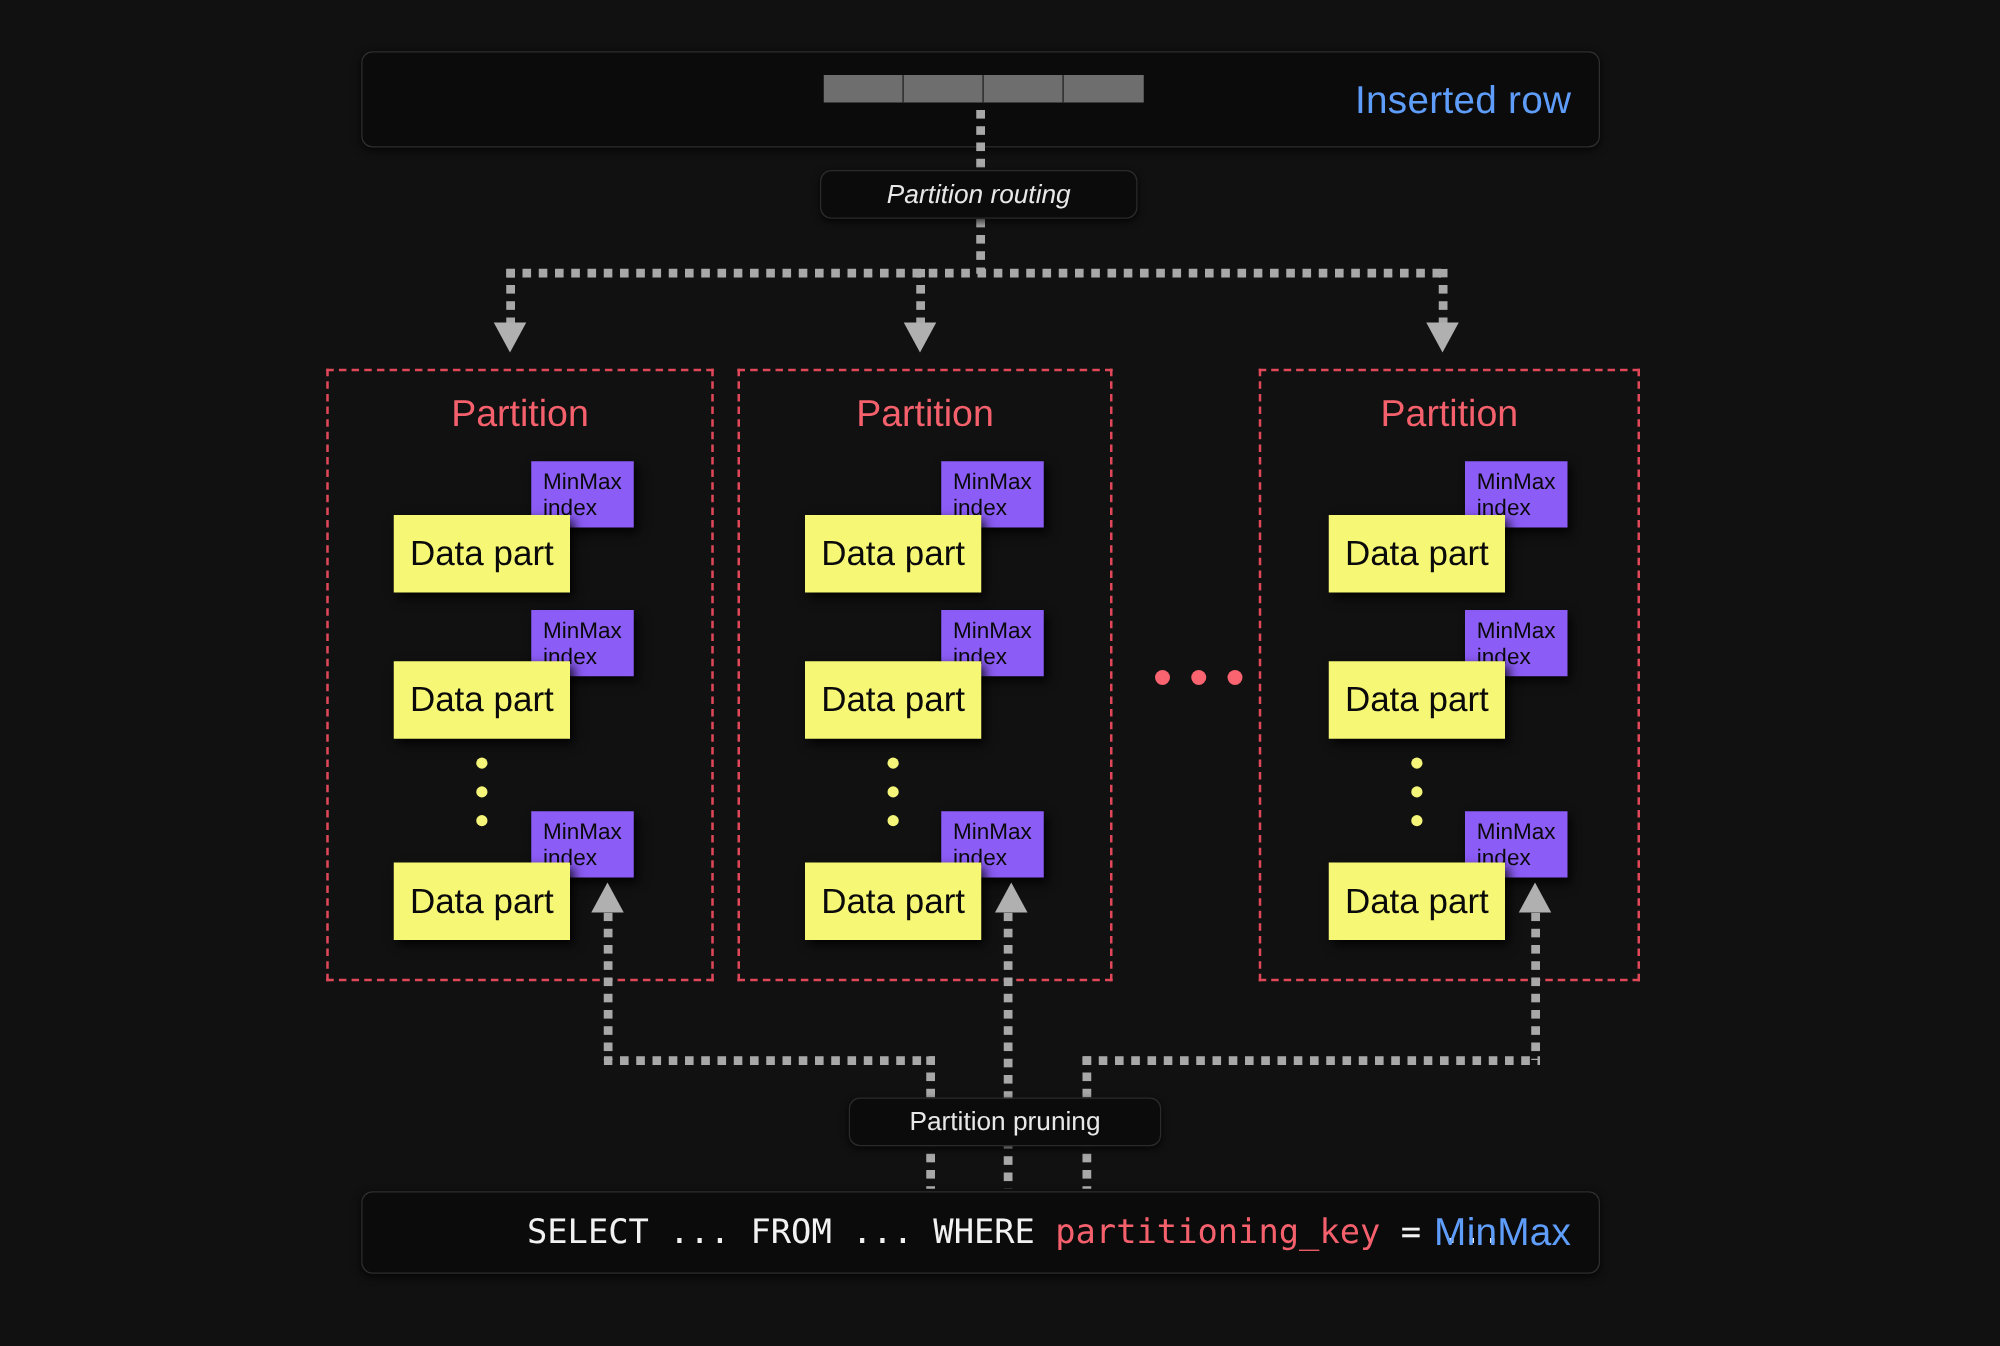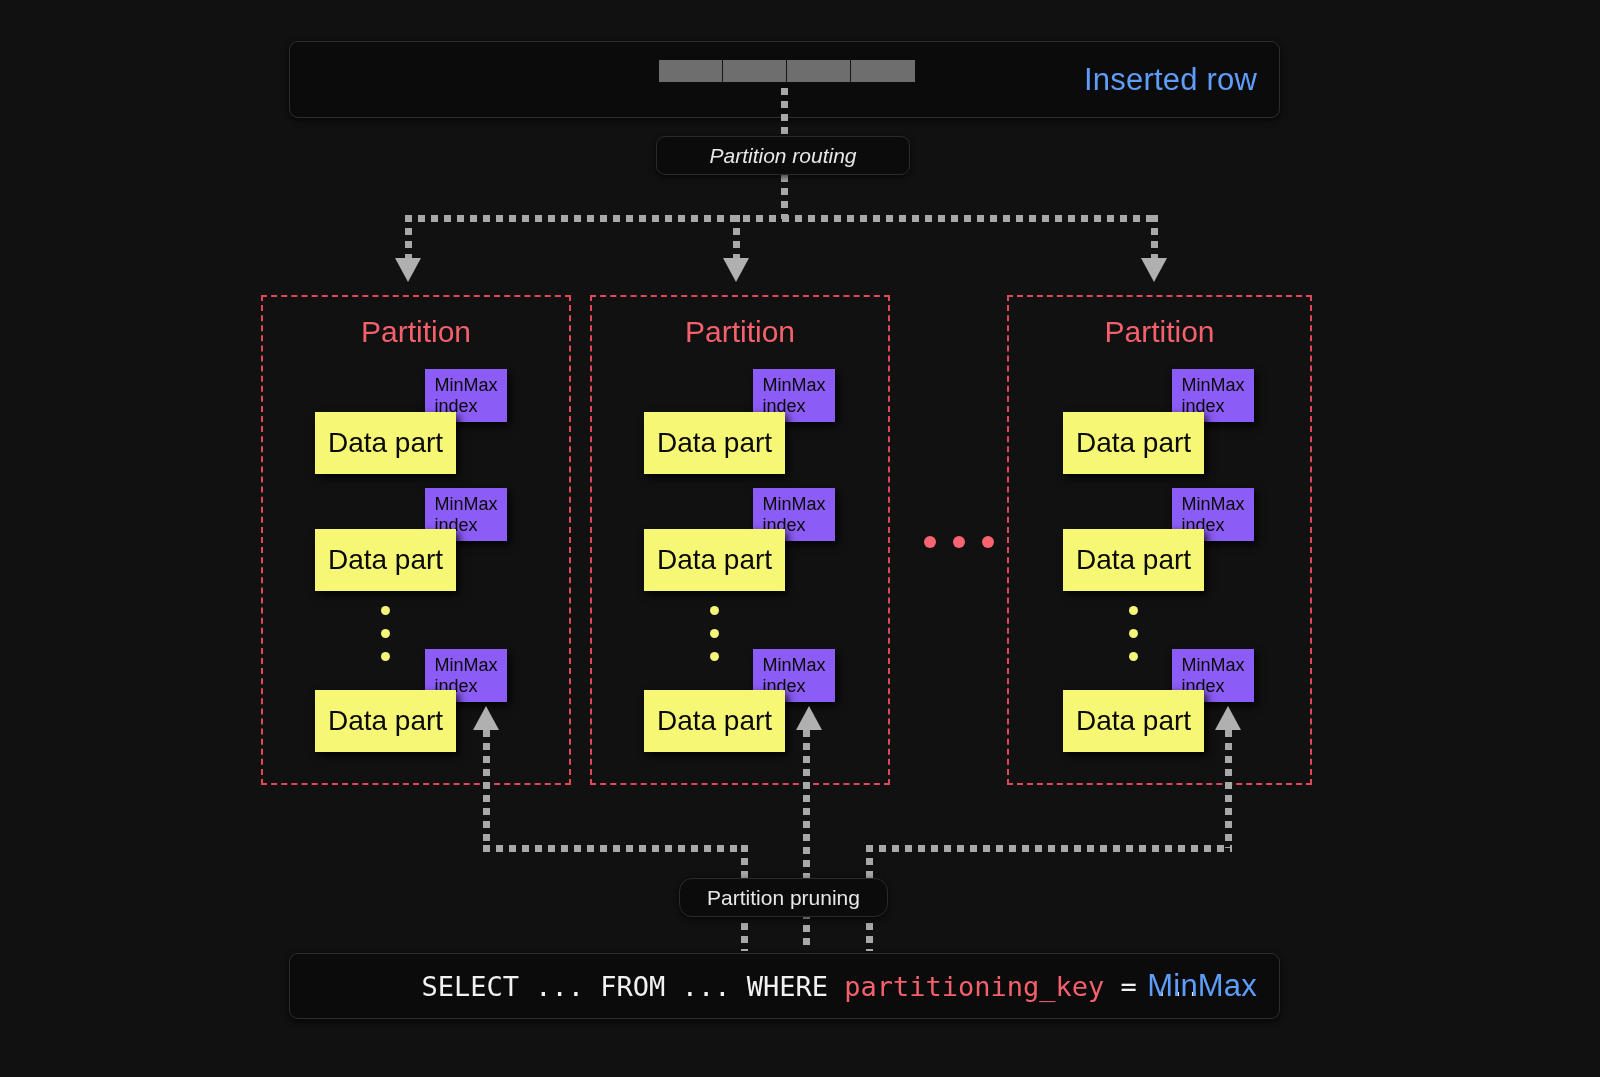--- a/index.html
+++ b/index.html
@@ -316,21 +316,21 @@
   <div class="dv" style="left:741px; top:845px; height:106px;"></div>
 
   <div class="arrow-up" style="left:796px; top:706px;"></div>
   <div class="dv" style="left:803px; top:730px; height:221px;"></div>
 
   <div class="arrow-up" style="left:1215px; top:706px;"></div>
   <div class="dv" style="left:1225px; top:730px; height:118px;"></div>
   <div class="dh" style="left:866px; top:845px; width:366px;"></div>
   <div class="dv" style="left:866px; top:845px; height:106px;"></div>
 
-  <div class="pill" style="left:679px; top:878px; width:209px; height:39px;border-radius:13px;">Partition pruning</div>
+  <div class="pill" style="left:679px; top:878px; width:250px; height:39px;">Partition pruning</div>
 
   <div class="bar" style="left:289px; top:953px; width:991px; height:66px;">
     <div class="query-text">
       <span class="kw">SELECT ... FROM ... WHERE </span><span class="key">partitioning_key</span><span class="kw"> = ...</span>
     </div>
     <div class="bar-label">MinMax</div>
   </div>
 
 </div>
 

